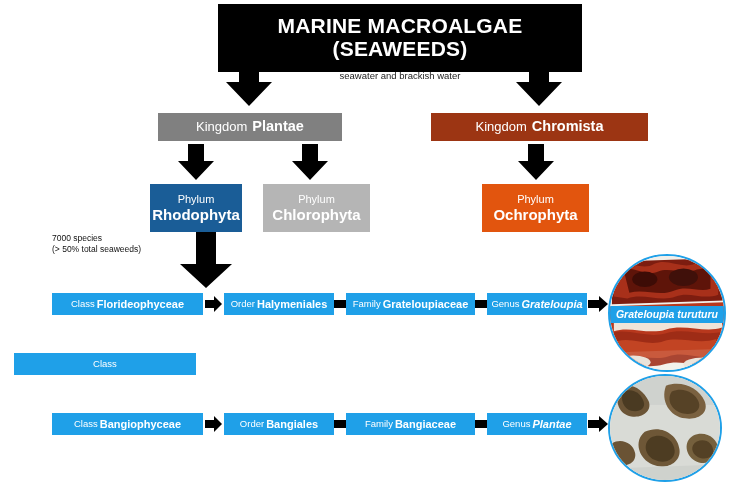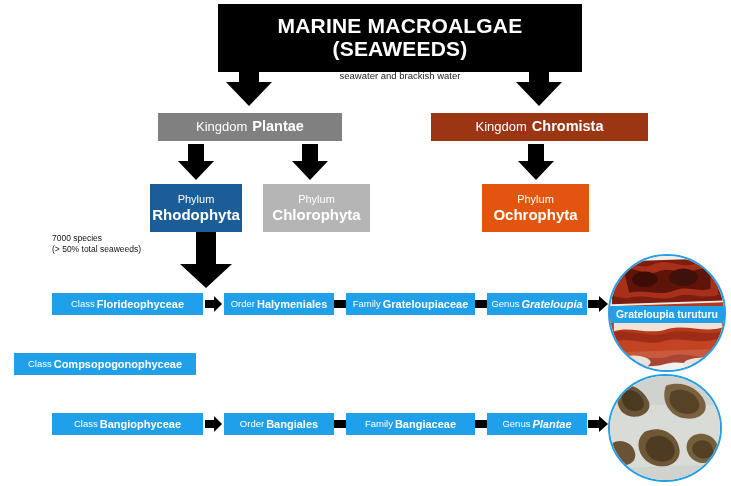--- a/index.html
+++ b/index.html
@@ -87,21 +87,21 @@
   
   .photo{
     border-radius:50%;overflow:hidden;
     border:2px solid #1fa0e8;
     background:#ffffff;
   }
   .photo .img{position:absolute;left:0;top:0;width:100%;height:100%;}
   .photo .caption{
     position:absolute;left:0;width:100%;
     background:#1fa0e8;color:#ffffff;
-    font-size:10.5px;font-weight:bold;
+    font-size:10.5px;font-weight:bold;font-style:italic;
     text-align:center;line-height:17px;height:17px;
   }
   .ph-grat{left:608px;top:254px;width:118px;height:118px;}
   .ph-grat .caption{top:50px;}
   .ph-por{left:608px;top:374px;width:114px;height:108px;}
   .ph-por .caption{top:45px;}
 </style>
 </head>
 <body>
 
@@ -200,21 +200,20 @@
     <span class="name ital">Grateloupia</span>
   </div>
   <div class="abs arrow-right" style="left:588px;top:296px;">
     <svg width="20" height="16" viewBox="0 0 20 16">
         <polygon points="0,4 11,4 11,0 20,8 11,16 11,12 0,12" fill="#000000"></polygon>
       </svg>
   </div>
 
   <div class="abs tbox chain c-comps">
     <span class="rank">Class</span>
-    <span class="name">Compsopogonophyceae</span>
   </div>
 
   <div class="abs tbox chain c-bangio">
     <span class="rank">Class</span>
     <span class="name">Bangiophyceae</span>
   </div>
   <div class="abs arrow-right" style="left:205px;top:416px;">
     <svg width="17" height="16" viewBox="0 0 17 16">
         <polygon points="0,4 9,4 9,0 17,8 9,16 9,12 0,12" fill="#000000"></polygon>
       </svg>

